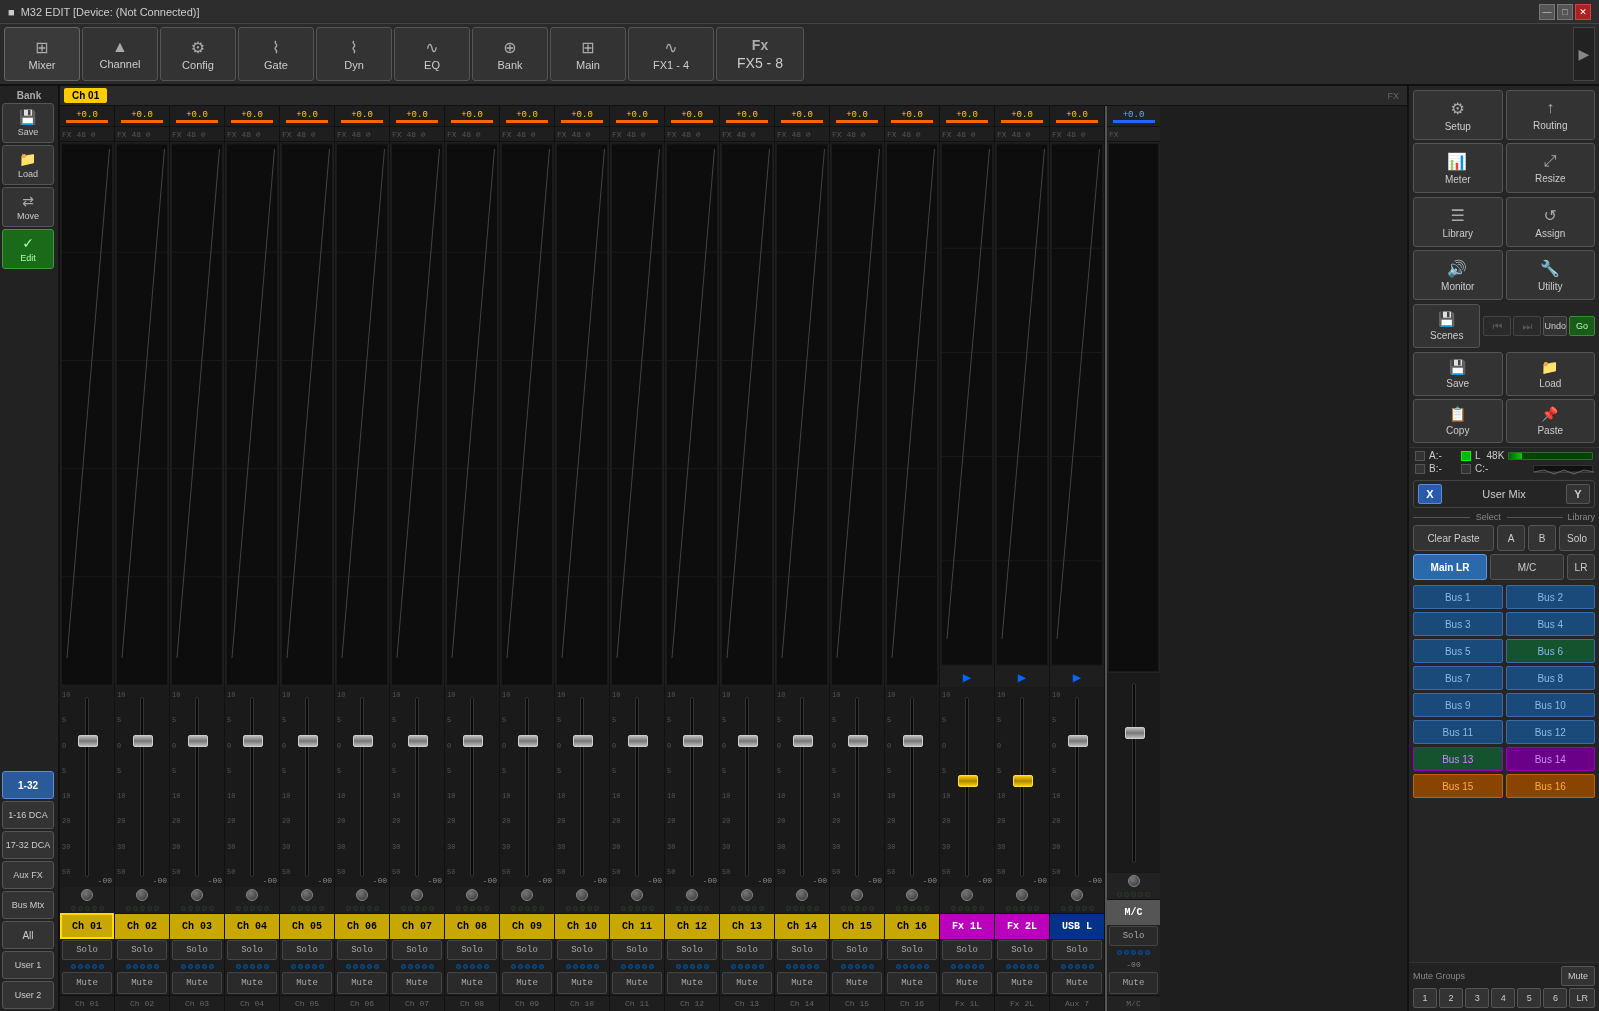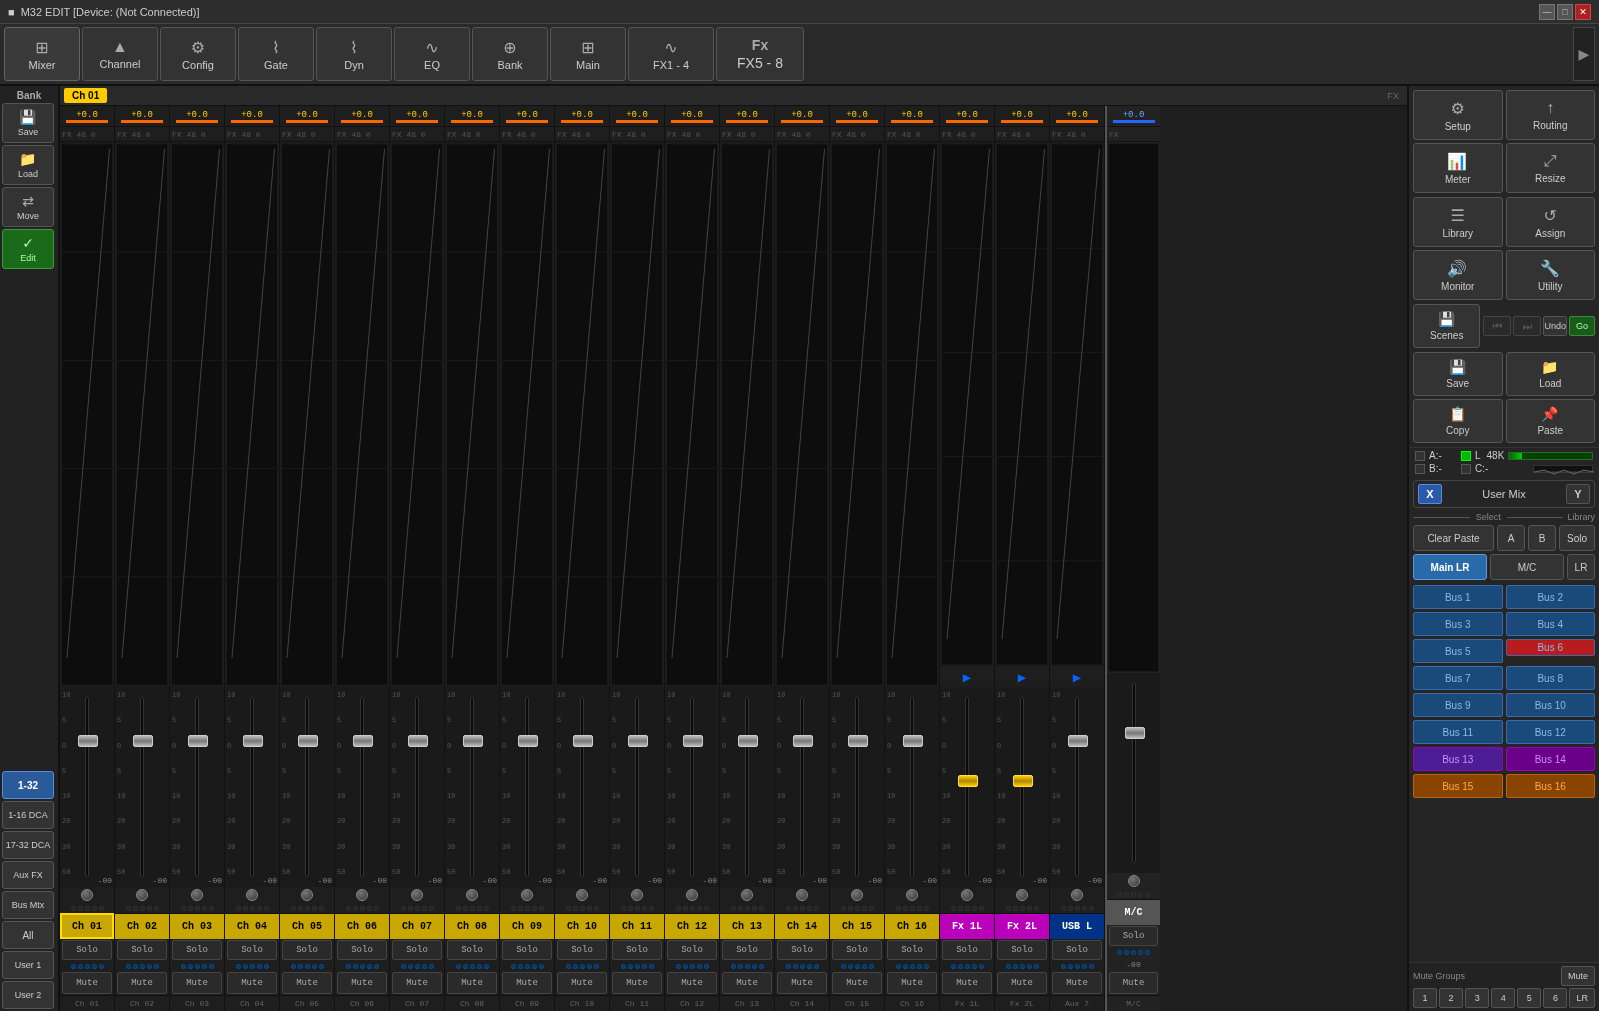--- a/index.html
+++ b/index.html
@@ -1389,28 +1389,28 @@
         </div>
       </div>
 
       <div style="padding:0 4px;flex:1;overflow-y:hidden;">
         <div style="display:grid;grid-template-columns:1fr 1fr;gap:3px;margin-bottom:2px;">
           <div style="height:24px;background:#1a4a7a;border:1px solid #3a6aaa;border-radius:2px;display:flex;align-items:center;justify-content:center;cursor:pointer;color:#8ab8e8;font-size:10px;">Bus 1</div>
           <div style="height:24px;background:#1a4a7a;border:1px solid #3a6aaa;border-radius:2px;display:flex;align-items:center;justify-content:center;cursor:pointer;color:#8ab8e8;font-size:10px;">Bus 2</div>
           <div style="height:24px;background:#1a4a7a;border:1px solid #3a6aaa;border-radius:2px;display:flex;align-items:center;justify-content:center;cursor:pointer;color:#8ab8e8;font-size:10px;">Bus 3</div>
           <div style="height:24px;background:#1a4a7a;border:1px solid #3a6aaa;border-radius:2px;display:flex;align-items:center;justify-content:center;cursor:pointer;color:#8ab8e8;font-size:10px;">Bus 4</div>
           <div style="height:24px;background:#1a4a7a;border:1px solid #3a6aaa;border-radius:2px;display:flex;align-items:center;justify-content:center;cursor:pointer;color:#8ab8e8;font-size:10px;">Bus 5</div>
-          <div style="height:17px;background:#b91c1c;border:1px solid #3a6aaa;border-radius:2px;display:flex;align-items:center;justify-content:center;cursor:pointer;color:#8ab8e8;font-size:10px;">Bus 6</div>
+          <div style="height:24px;background:#14532d;border:1px solid #3a6aaa;border-radius:2px;display:flex;align-items:center;justify-content:center;cursor:pointer;color:#8ab8e8;font-size:10px;">Bus 6</div>
           <div style="height:24px;background:#1a4a7a;border:1px solid #3a6aaa;border-radius:2px;display:flex;align-items:center;justify-content:center;cursor:pointer;color:#8ab8e8;font-size:10px;">Bus 7</div>
           <div style="height:24px;background:#1a4a7a;border:1px solid #3a6aaa;border-radius:2px;display:flex;align-items:center;justify-content:center;cursor:pointer;color:#8ab8e8;font-size:10px;">Bus 8</div>
           <div style="height:24px;background:#1a4a7a;border:1px solid #3a6aaa;border-radius:2px;display:flex;align-items:center;justify-content:center;cursor:pointer;color:#8ab8e8;font-size:10px;">Bus 9</div>
           <div style="height:24px;background:#1a4a7a;border:1px solid #3a6aaa;border-radius:2px;display:flex;align-items:center;justify-content:center;cursor:pointer;color:#8ab8e8;font-size:10px;">Bus 10</div>
           <div style="height:24px;background:#1a4a7a;border:1px solid #3a6aaa;border-radius:2px;display:flex;align-items:center;justify-content:center;cursor:pointer;color:#8ab8e8;font-size:10px;">Bus 11</div>
           <div style="height:24px;background:#1a4a7a;border:1px solid #3a6aaa;border-radius:2px;display:flex;align-items:center;justify-content:center;cursor:pointer;color:#8ab8e8;font-size:10px;">Bus 12</div>
-          <div style="height:24px;background:#4c1d95;border:1px solid #9900bb;border-radius:2px;display:flex;align-items:center;justify-content:center;cursor:pointer;color:#cc88ff;font-size:10px;">Bus 13</div>
+          <div style="height:24px;background:#14532d;border:1px solid #9900bb;border-radius:2px;display:flex;align-items:center;justify-content:center;cursor:pointer;color:#cc88ff;font-size:10px;">Bus 13</div>
           <div style="height:24px;background:#6a0088;border:1px solid #9900bb;border-radius:2px;display:flex;align-items:center;justify-content:center;cursor:pointer;color:#cc88ff;font-size:10px;">Bus 14</div>
           <div style="height:24px;background:#884400;border:1px solid #bb6600;border-radius:2px;display:flex;align-items:center;justify-content:center;cursor:pointer;color:#ffaa44;font-size:10px;">Bus 15</div>
           <div style="height:24px;background:#884400;border:1px solid #bb6600;border-radius:2px;display:flex;align-items:center;justify-content:center;cursor:pointer;color:#ffaa44;font-size:10px;">Bus 16</div>
         </div>
       </div>
 
       <div style="padding:3px 4px;border-top:1px solid #333;background:#222;">
         <div style="display:flex;align-items:center;gap:9px;margin-bottom:2px;">
           <div style="font-size:9px;color:#888;flex:1;">Mute Groups</div>
           <div style="padding:0 6px;height:20px;background:#333;border:1px solid #555;border-radius:2px;display:flex;align-items:center;justify-content:center;cursor:pointer;color:#ccc;font-size:9px;">Mute</div>

